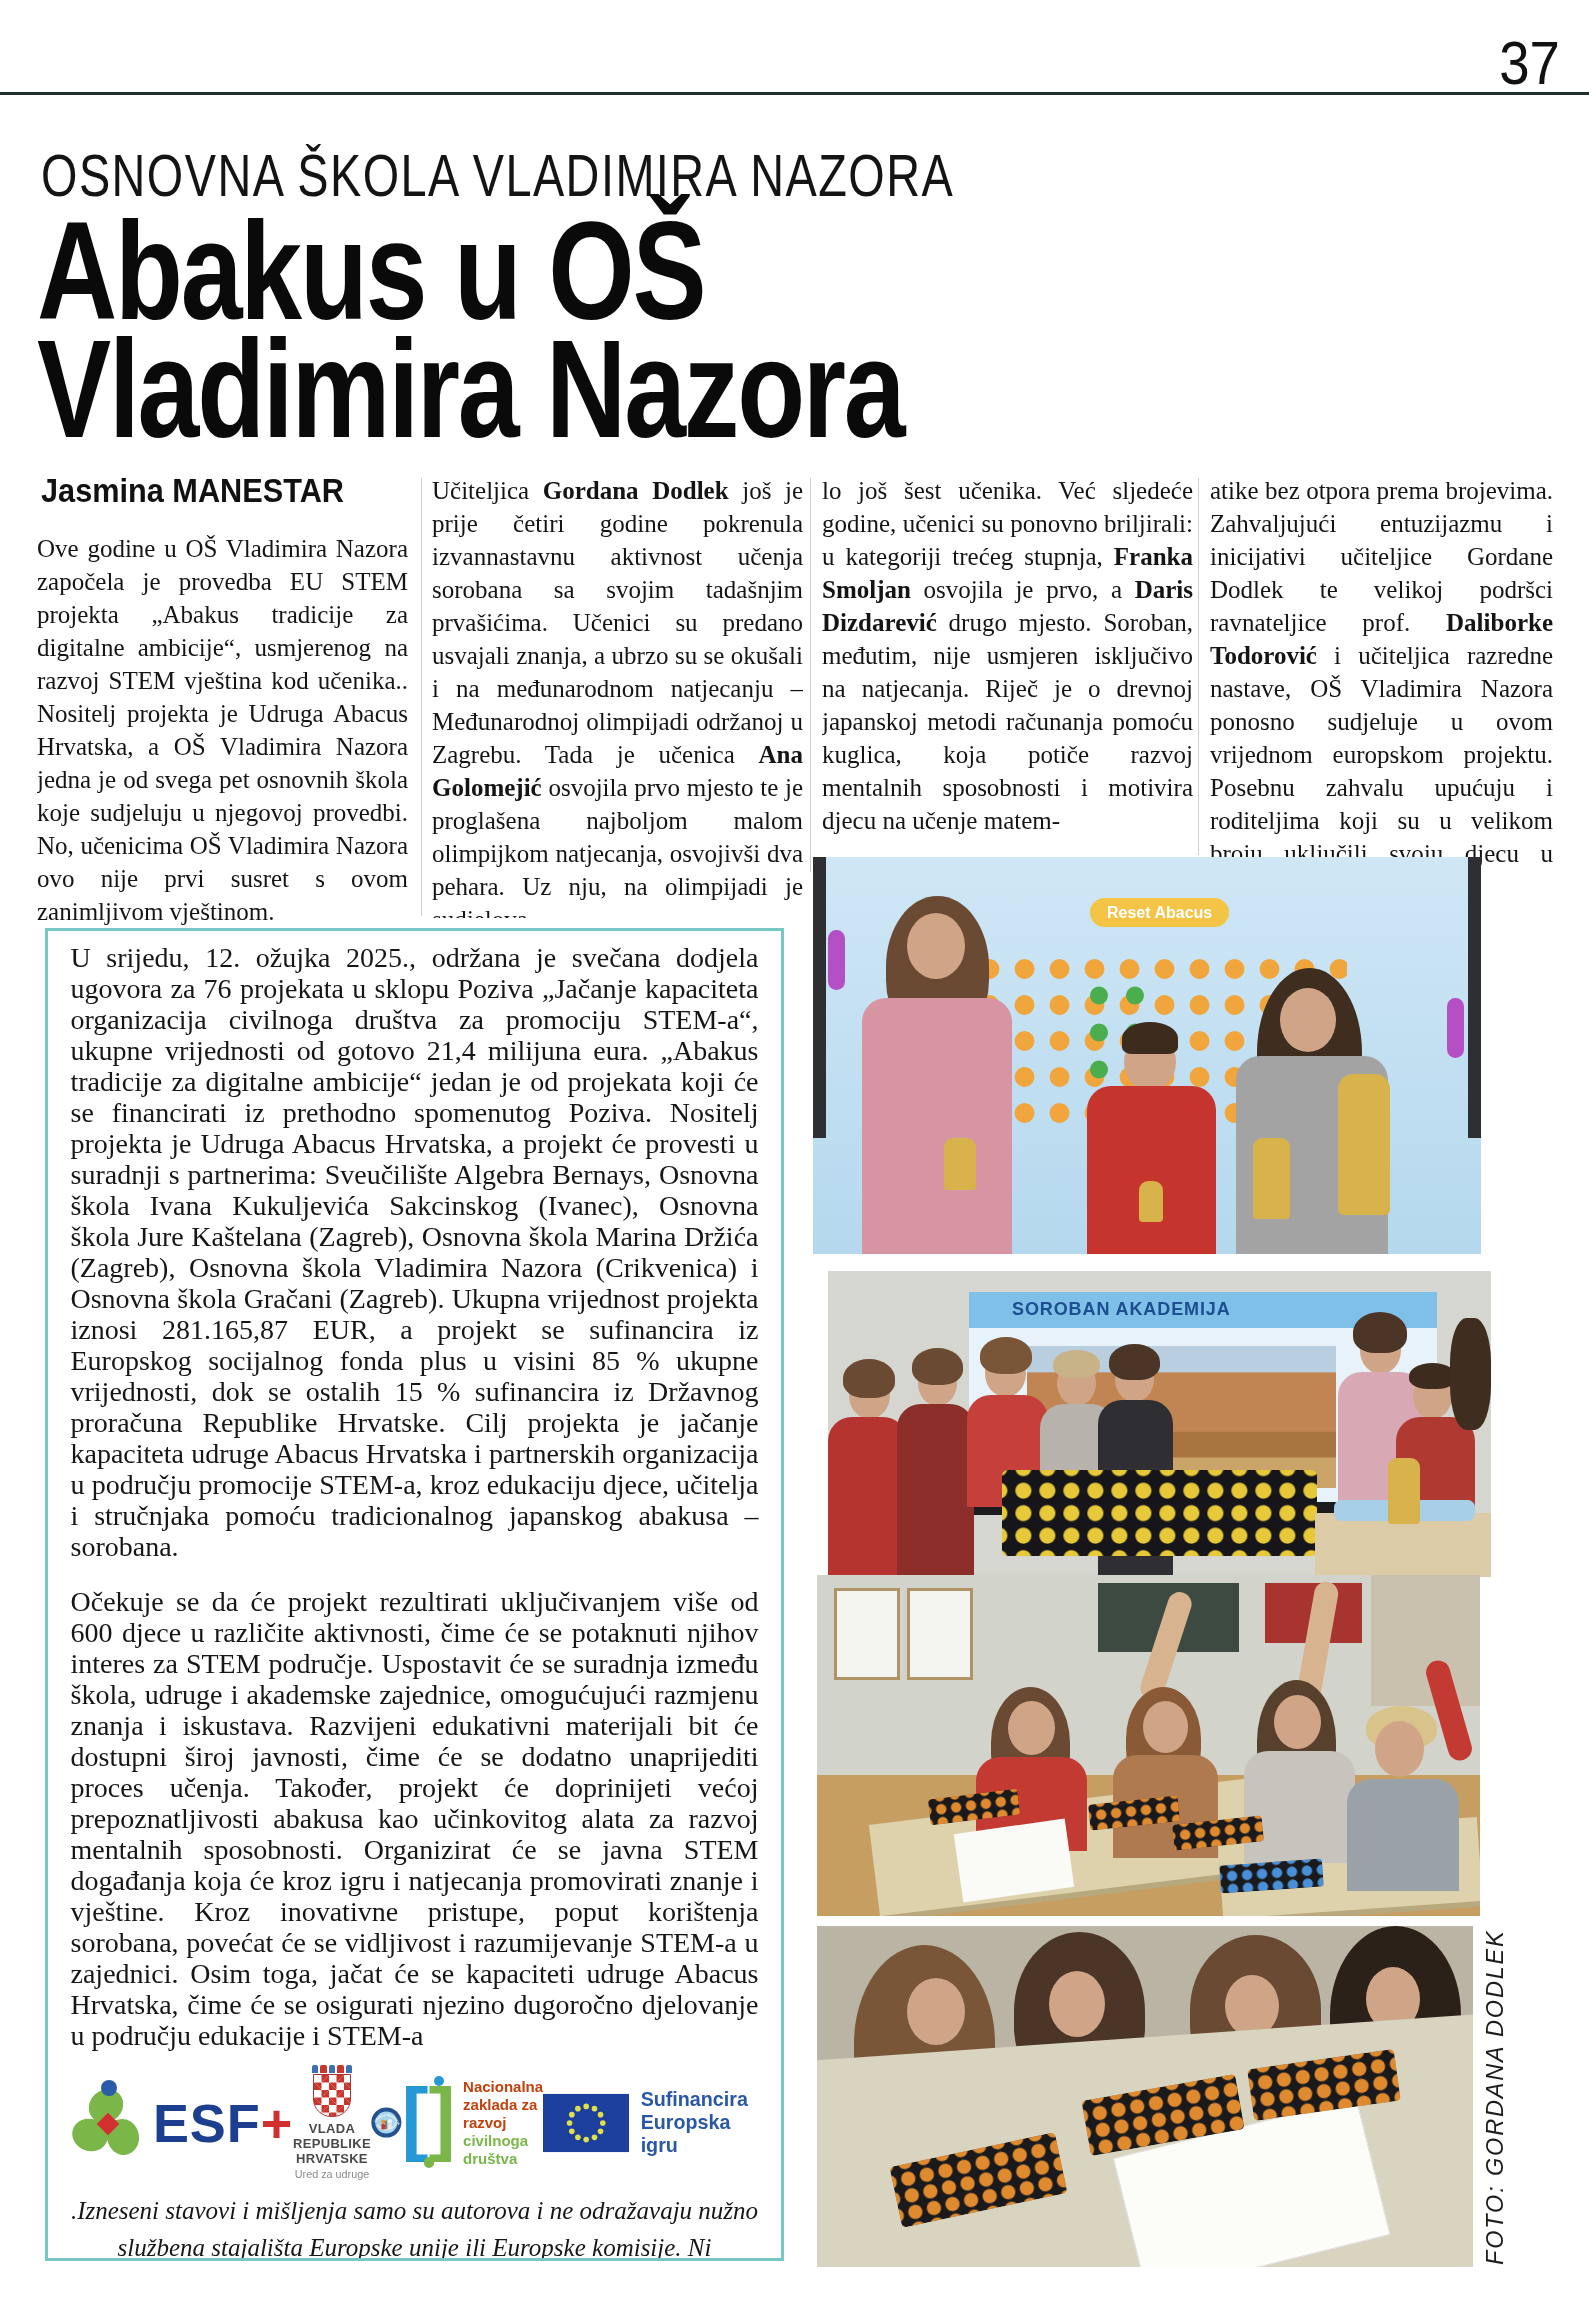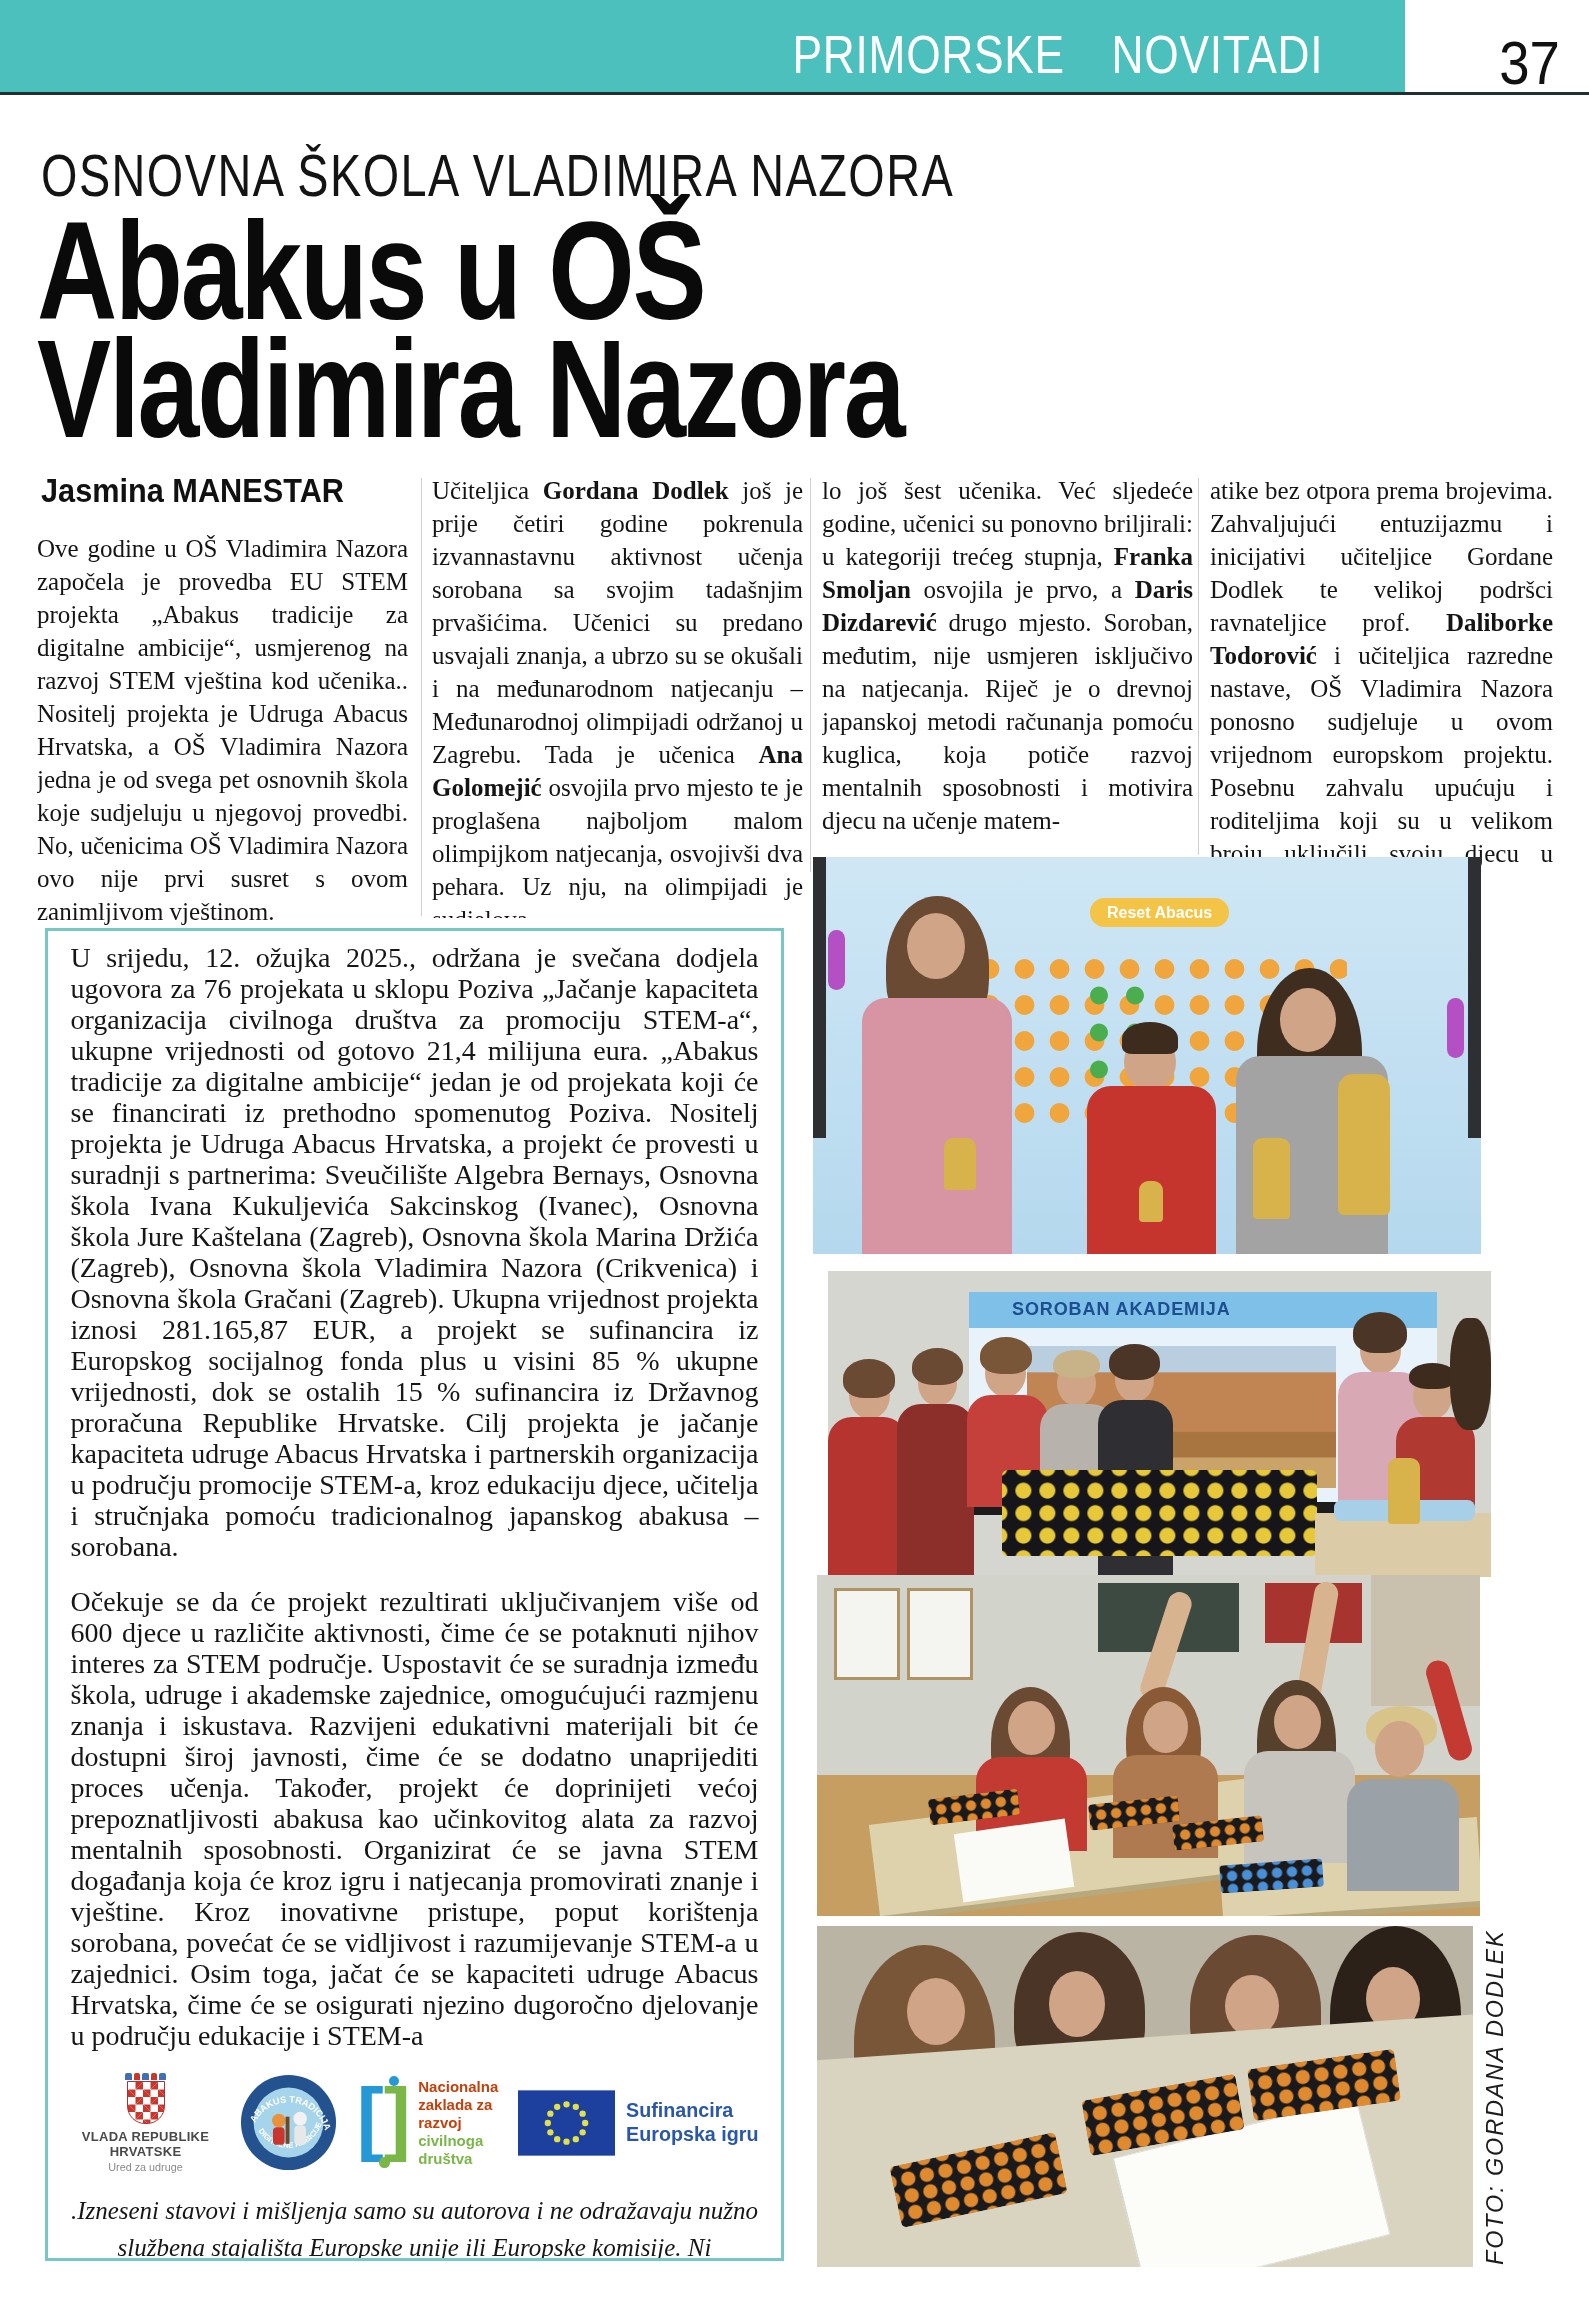--- a/index.html
+++ b/index.html
@@ -162,23 +162,20 @@
   .credit{position:absolute;left:1482px;top:2014px;height:251px;
           writing-mode:vertical-rl;transform:rotate(180deg);
           font:italic 23.4px "Liberation Sans",sans-serif;letter-spacing:1.9px;color:#1c1c1c;
           white-space:nowrap;}
 </style>
 </head>
 <body>
 
 <div class="page">
 
-  <div class="tealbar">
-    <span class="mh">PRIMORSKE NOVITADI</span>
-  </div>
   <div class="pagenum">37</div>
   <div class="toprule"></div>
 
   <div class="kicker">OSNOVNA ŠKOLA VLADIMIRA NAZORA</div>
   <div class="headline">
     <div>Abakus u OŠ</div>
     <div>Vladimira Nazora</div>
   </div>
   <div class="byline">Jasmina MANESTAR</div>
 
@@ -189,20 +186,30 @@
   <div class="vrule" id="vr1"></div>
   <div class="vrule" id="vr2"></div>
   <div class="vrule" id="vr3"></div>
 
   <section class="projectbox">
     <p class="box-p">U srijedu, 12. ožujka 2025., održana je svečana dodjela ugovora za 76 projekata u sklopu Poziva „Jačanje kapaciteta organizacija civilnoga društva za promociju STEM-a“, ukupne vrijednosti od gotovo 21,4 milijuna eura. „Abakus tradicije za digitalne ambicije“ jedan je od projekata koji će se financirati iz prethodno spomenutog Poziva. Nositelj projekta je Udruga Abacus Hrvatska, a projekt će provesti u suradnji s partnerima: Sveučilište Algebra Bernays, Osnovna škola Ivana Kukuljevića Sakcinskog (Ivanec), Osnovna škola Jure Kaštelana (Zagreb), Osnovna škola Marina Držića (Zagreb), Osnovna škola Vladimira Nazora (Crikvenica) i Osnovna škola Gračani (Zagreb). Ukupna vrijednost projekta iznosi 281.165,87 EUR, a projekt se sufinancira iz Europskog socijalnog fonda plus u visini 85 % ukupne vrijednosti, dok se ostalih 15 % sufinancira iz Državnog proračuna Republike Hrvatske. Cilj projekta je jačanje kapaciteta udruge Abacus Hrvatska i partnerskih organizacija u području promocije STEM-a, kroz edukaciju djece, učitelja i stručnjaka pomoću tradicionalnog japanskog abakusa – sorobana.</p>
     <p class="box-p box-p2">Očekuje se da će projekt rezultirati uključivanjem više od 600 djece u različite aktivnosti, čime će se potaknuti njihov interes za STEM područje. Uspostavit će se suradnja između škola, udruge i akademske zajednice, omogućujući razmjenu znanja i iskustava. Razvijeni edukativni materijali bit će dostupni široj javnosti, čime će se dodatno unaprijediti proces učenja. Također, projekt će doprinijeti većoj prepoznatljivosti abakusa kao učinkovitog alata za razvoj mentalnih sposobnosti. Organizirat će se javna STEM događanja koja će kroz igru i natjecanja promovirati znanje i vještine. Kroz inovativne pristupe, poput korištenja sorobana, povećat će se vidljivost i razumijevanje STEM-a u zajednici. Osim toga, jačat će se kapaciteti udruge Abacus Hrvatska, čime će se osigurati njezino dugoročno djelovanje u području edukacije i STEM-a</p>
 
     <div class="logo-row">
 
+      <div class="esf">
+        <div class="esf-mark">
+          <i class="leaf l1"></i>
+            <i class="leaf l2"></i>
+            <i class="leaf l3"></i>
+          <i class="esf-dot"></i>
+            <i class="esf-di"></i>
+        </div>
+        <div class="esf-text"><span>ESF</span><span class="plus">+</span></div>
+      </div>
 
       <div class="vlada">
         <div class="crown">
             <i></i>
             <i></i>
             <i></i>
             <i></i>
             <i></i>
           </div>
         <div class="shield"></div>

